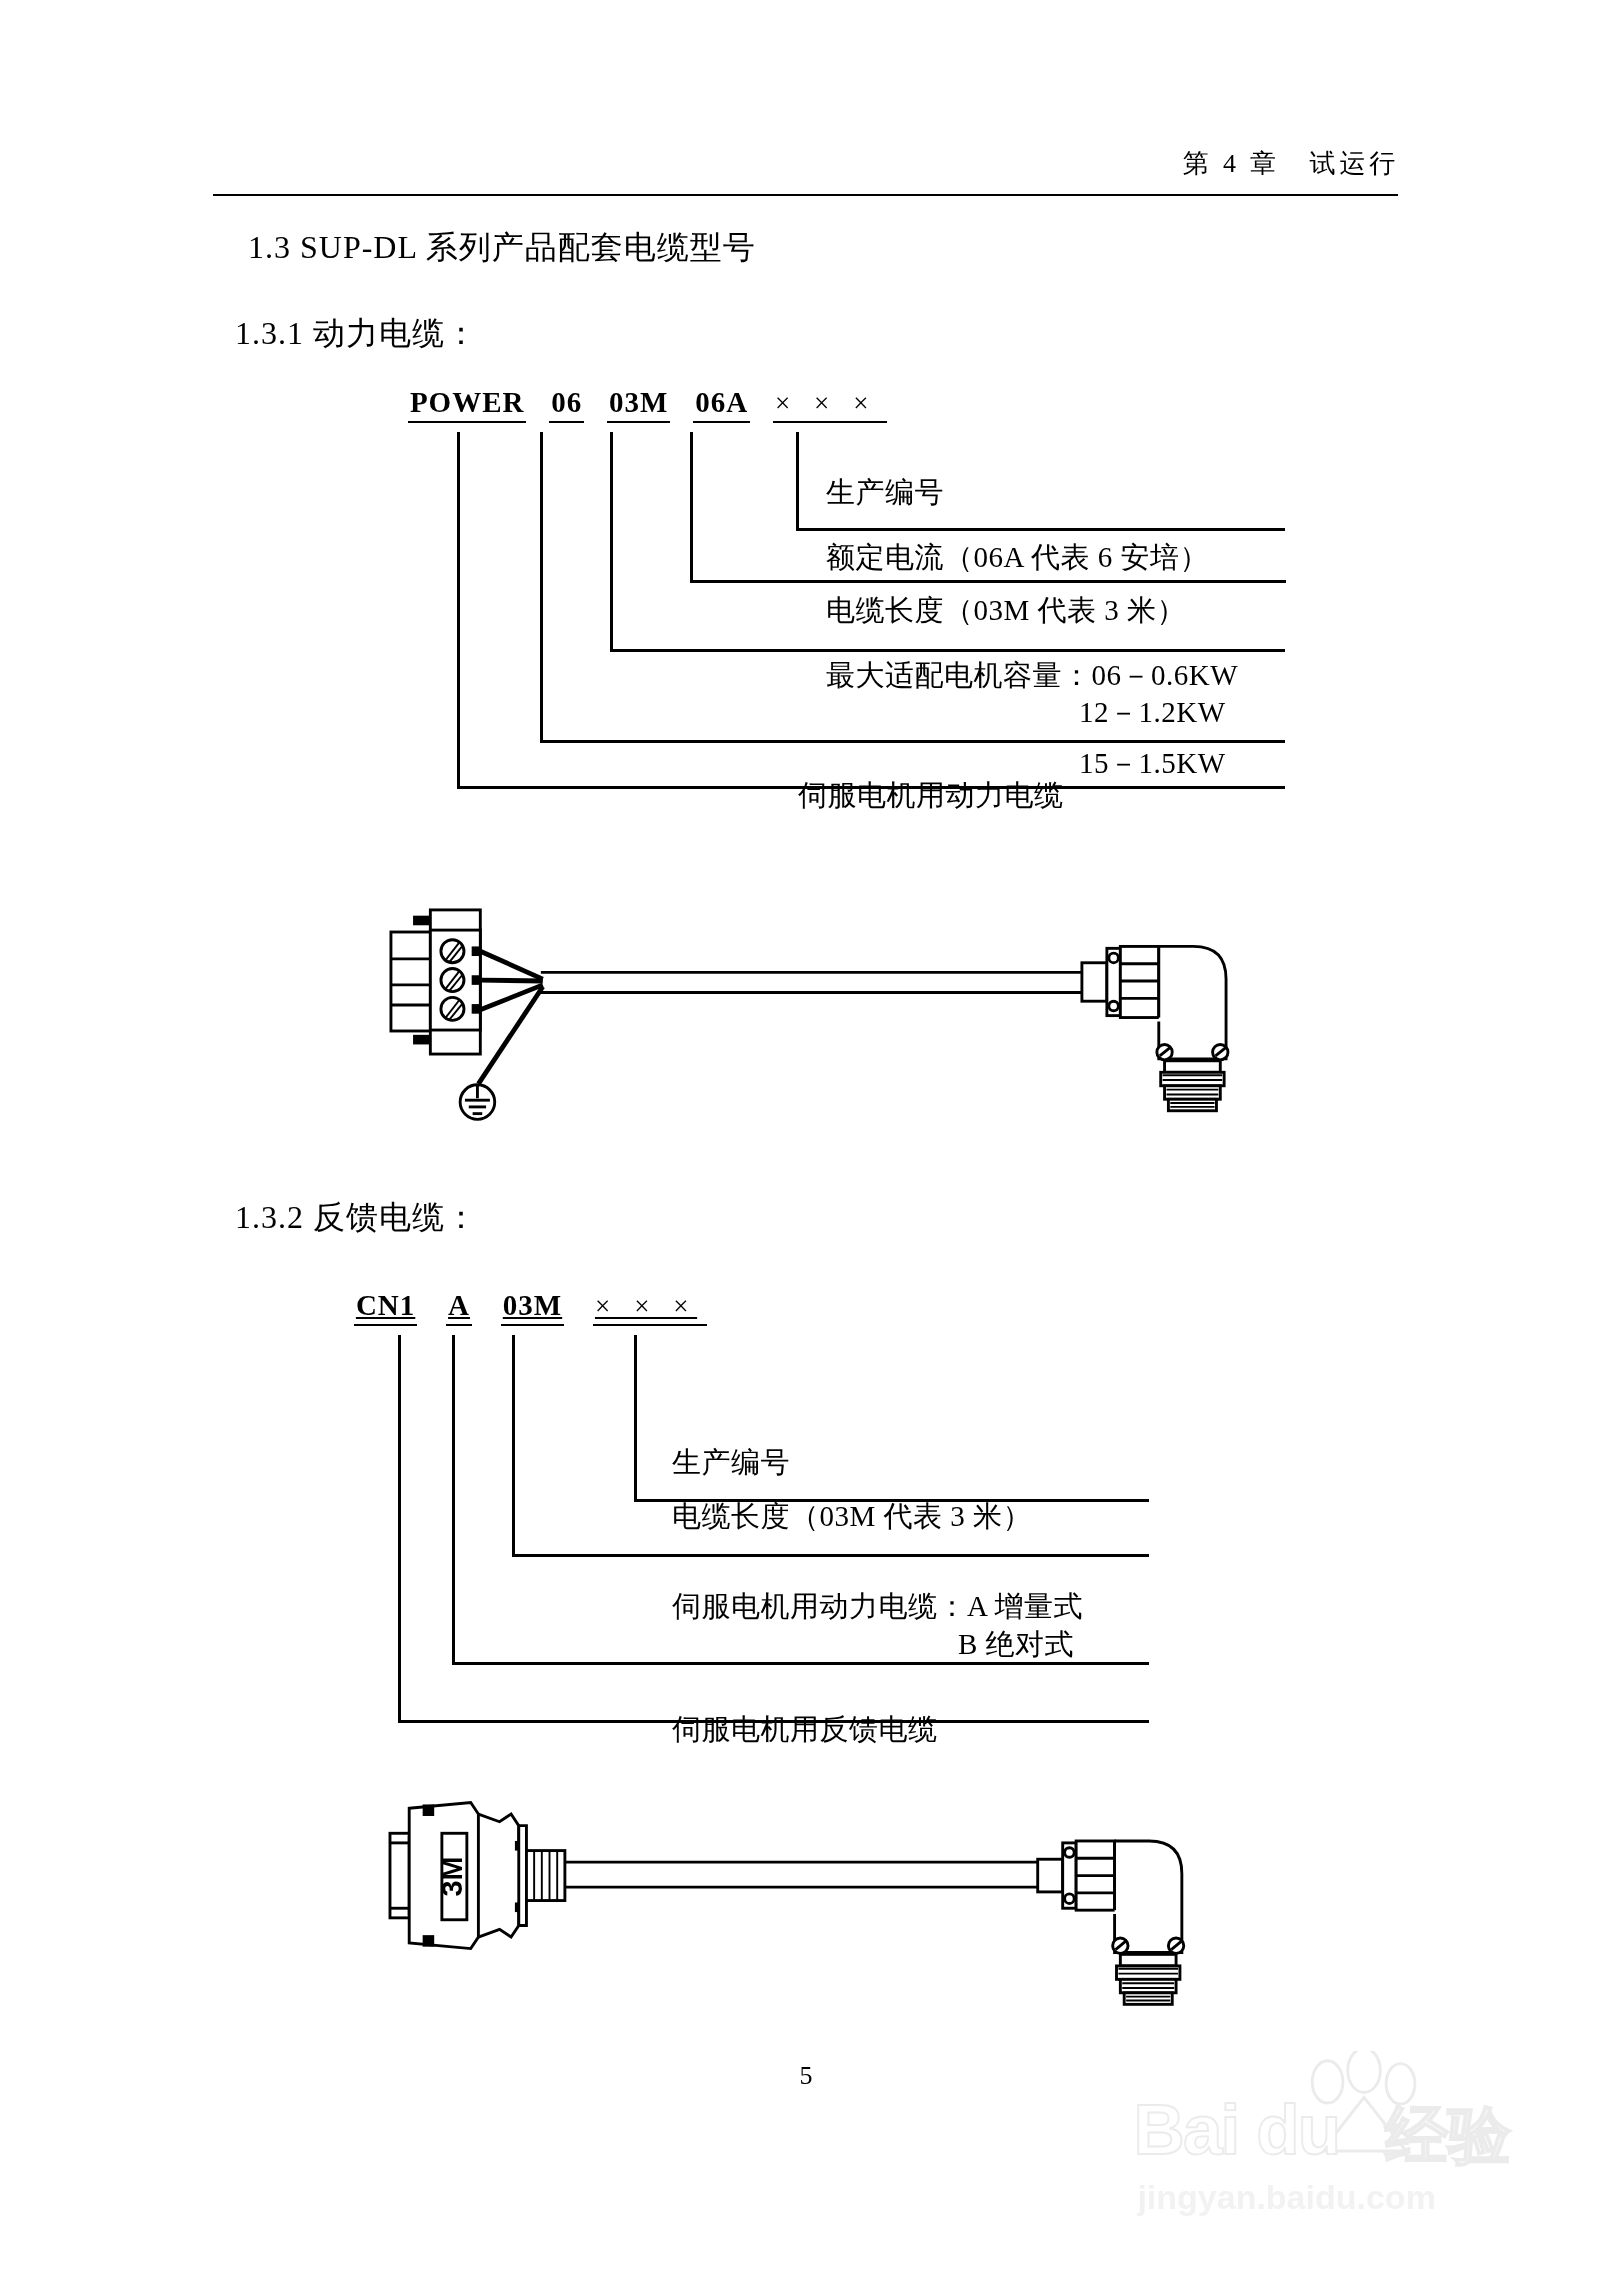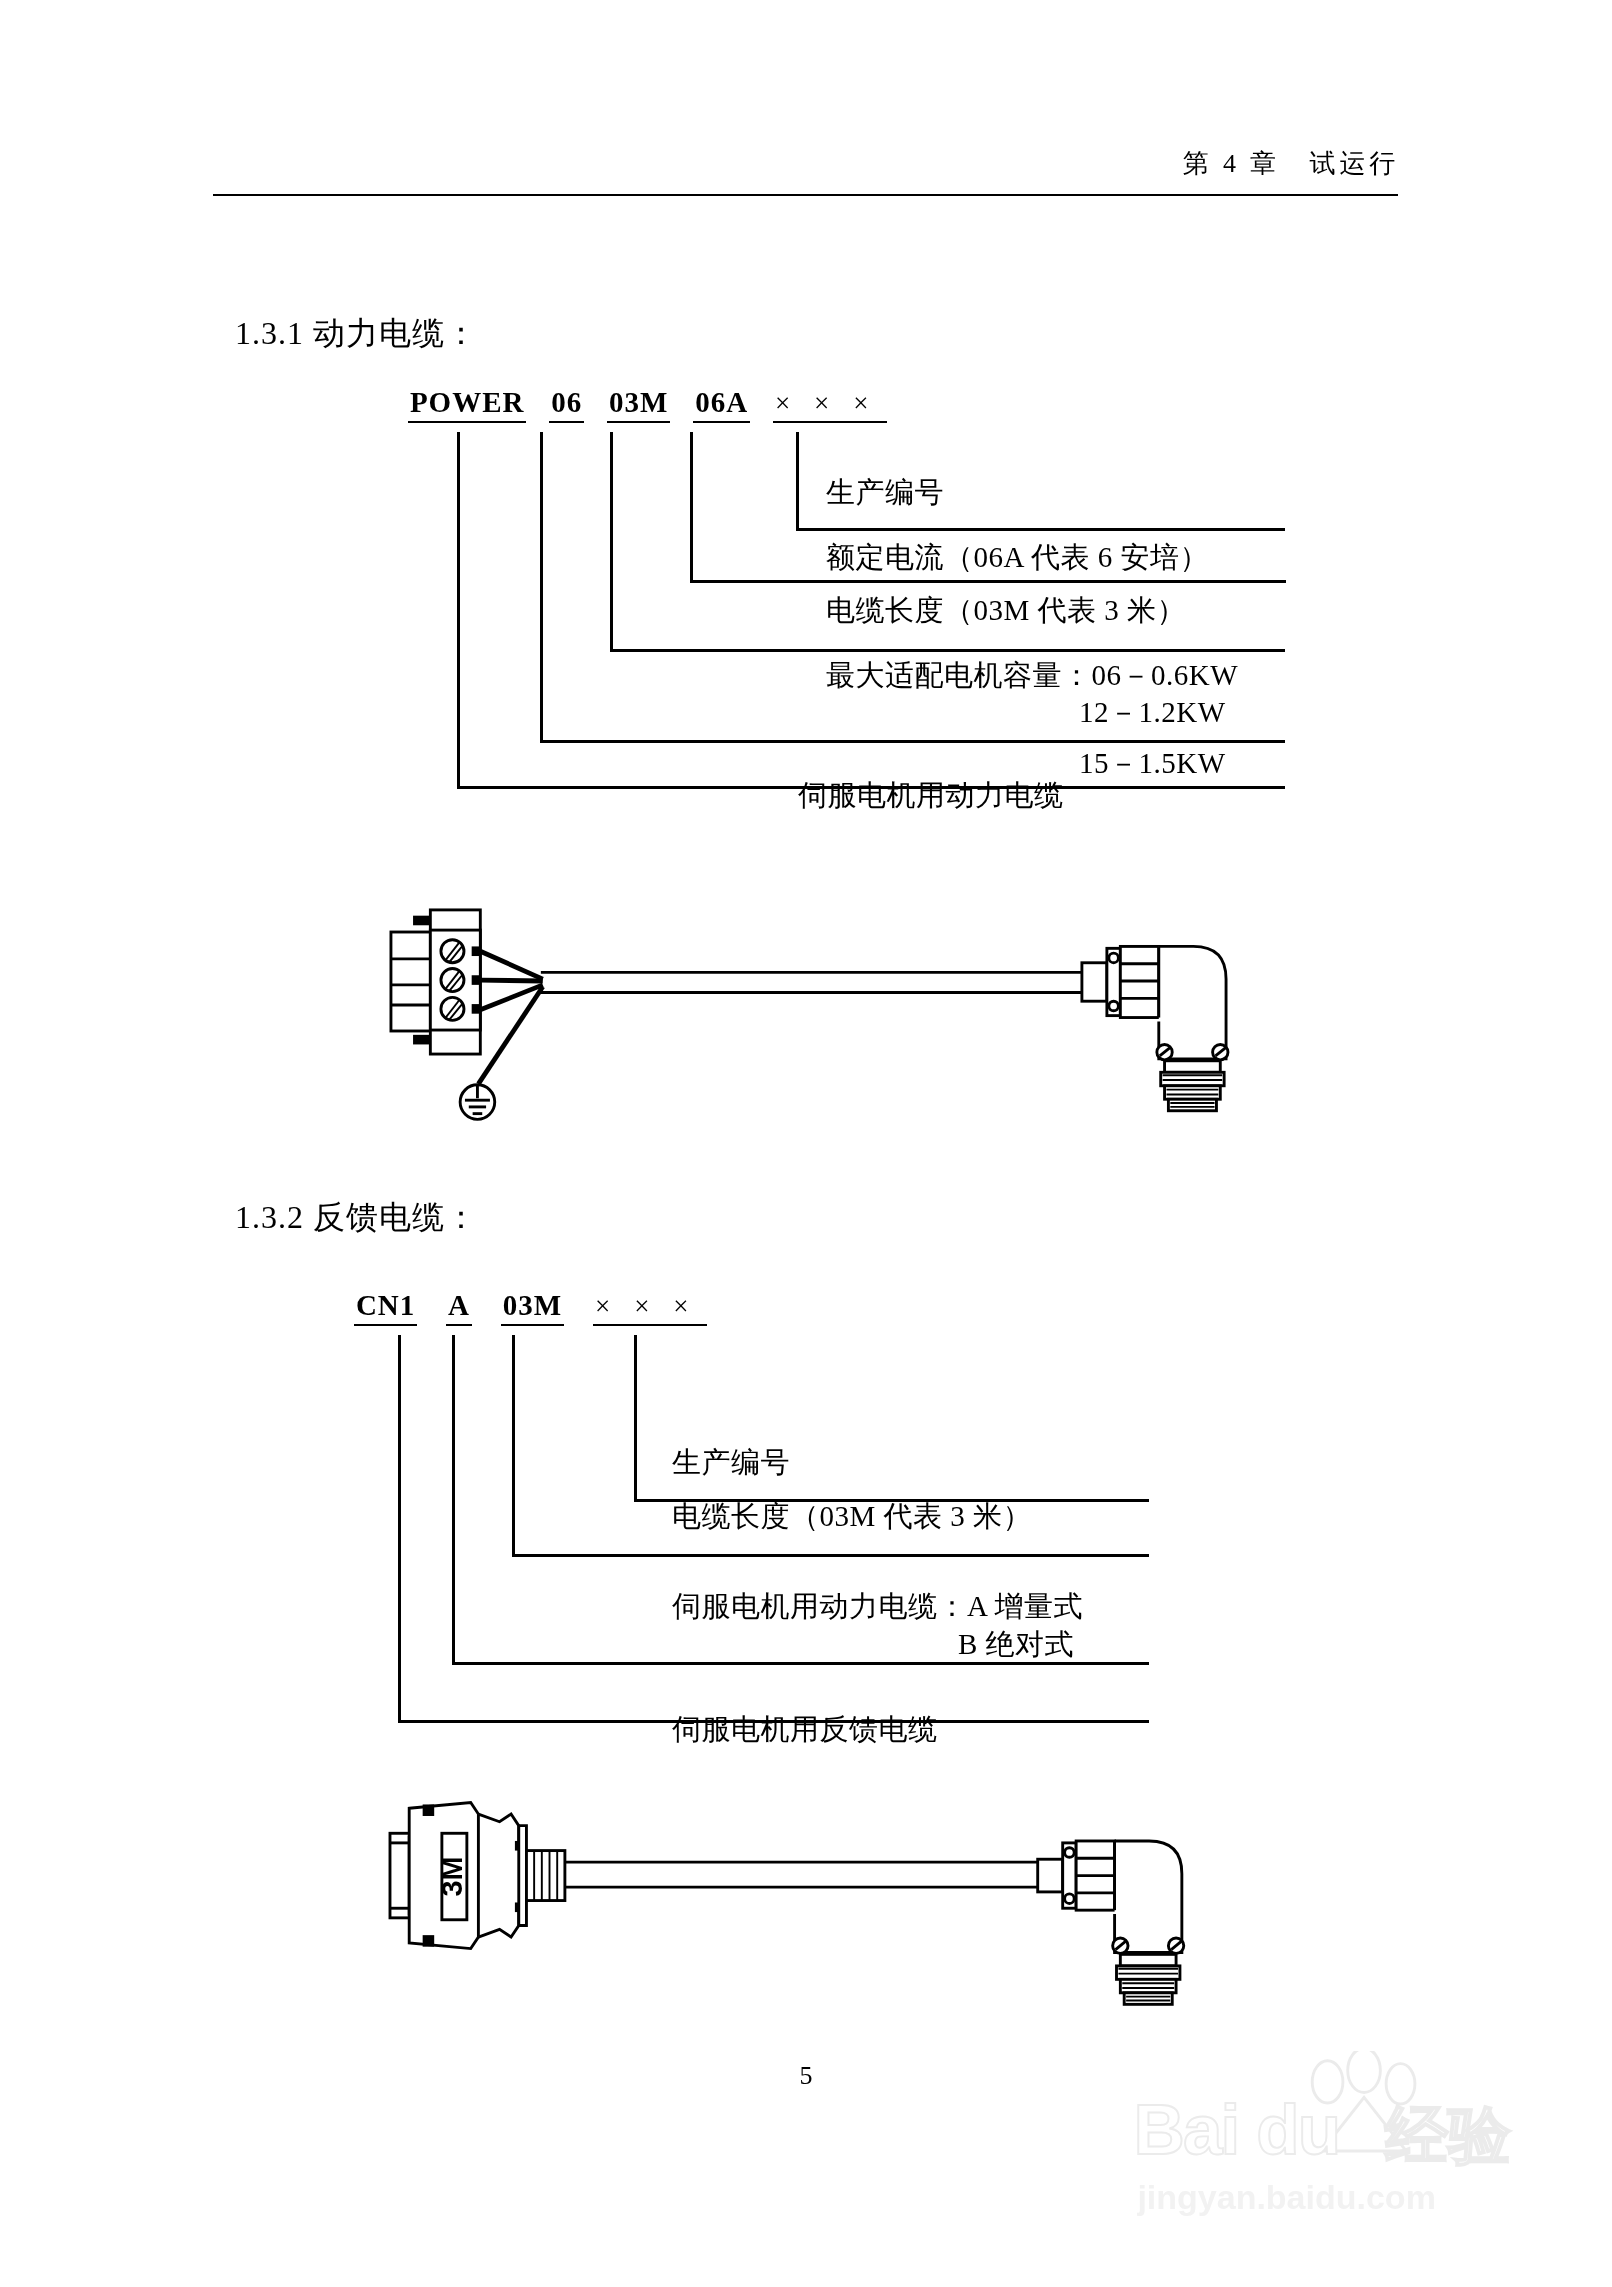--- a/index.html
+++ b/index.html
@@ -36,21 +36,21 @@
   .code {
     display:inline-block; position:relative;
     font-size:29px; font-weight:bold; letter-spacing:1px;
     font-family:"Liberation Serif","DejaVu Serif",serif;
     border-bottom:2.9px solid #000; padding:0 1.9px 1.9px 1.9px;
   }
   .code.xs { letter-spacing:8.6px; padding-right:9.6px; font-weight:normal; font-size:27px;}
   #codes-power { left:408px; top:386px; }
   #codes-power .code { margin-right:23px; }
   #codes-cn1 { left:354px; top:1289px; }
-  #codes-cn1 .code { margin-right:29px; }
+  #codes-cn1 .code { margin-right:29px;text-decoration:underline; }
 
   
   .vline { position:absolute; width:2.9px; background:#000; }
   .hline { position:absolute; height:2.9px; background:#000; }
 
   
   .desc {
     position:absolute; font-size:29px; white-space:nowrap; letter-spacing:0.5px;
   }
 
@@ -95,20 +95,21 @@
   .wm-paw { position:absolute; left:169px; top:0px; }
 </style>
 </head>
 <body>
 
 <div class="page">
 
   <div class="hdr-text">第 4 章　试运行</div>
   <div class="hdr-rule"></div>
 
+  <div class="h-sec" id="h13">1.3 SUP-DL 系列产品配套电缆型号</div>
   <div class="h-sec" id="h131">1.3.1 动力电缆：</div>
 
   <div class="codes" id="codes-power">
     <span class="code">POWER</span><span class="code">06</span><span class="code">03M</span><span class="code">06A</span><span class="code xs">× × ×</span>
   </div>
 
   <div class="vline" style="left:457px; top:432px; height:355px;"></div>
   <div class="hline" style="left:457px; top:786px; width:828px;"></div>
 
   <div class="vline" style="left:540px; top:432px; height:309px;"></div>

